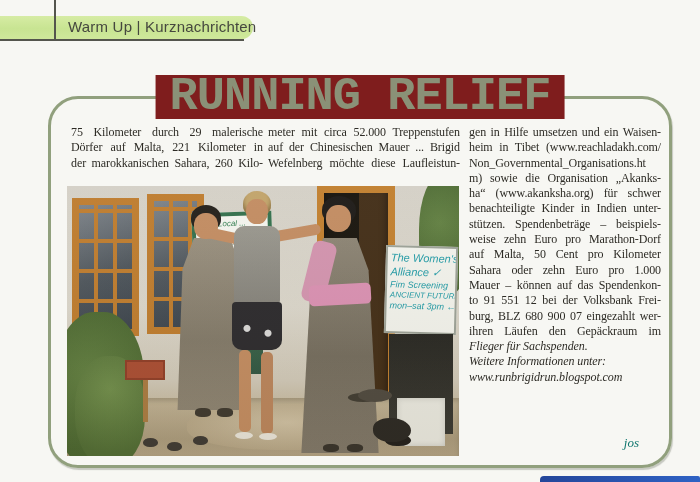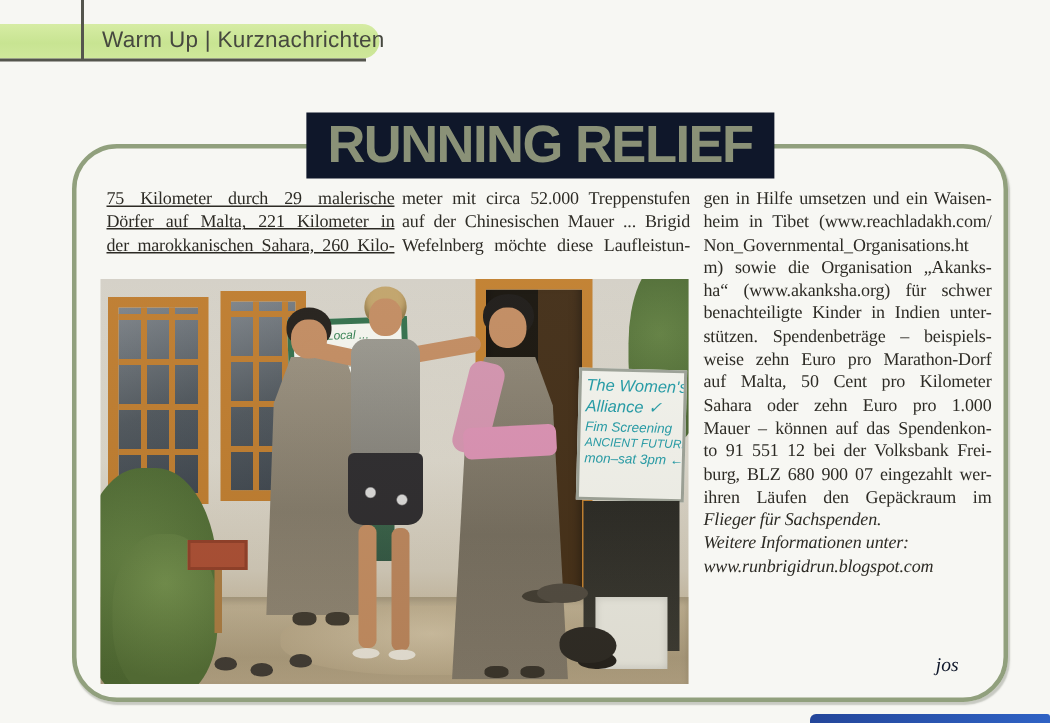--- a/index.html
+++ b/index.html
@@ -30,36 +30,36 @@
 
   
   .article-box {
     position:absolute; left:48px; top:96px; width:624px; height:372px;
     border:3px solid #91a07d; border-radius:30px;
     box-shadow:1px 2px 1px rgba(110,115,100,.35);
     background:transparent;
   }
   .article-title {
     position:absolute; top:-24px; left:50%; transform:translateX(-50%);
-    background:#0f172a; padding:0 14px; white-space:nowrap;
-    font-family:Liberation Sans, sans-serif; font-weight:700;
-    font-size:35px; line-height:44px; letter-spacing:-1px; color:#8a9177;
+    background:#7f1d1d; padding:0 14px; white-space:nowrap;
+    font-family:Liberation Mono, monospace; font-weight:700;
+    font-size:47px; line-height:44px; letter-spacing:-1px; color:#8a9177;
   }
 
   
   .col { position:absolute; top:26px; width:192px;
     font-size:12px; line-height:15.3px; color:#2d2b25; letter-spacing:-0.1px; }
   .col .line { text-align:justify; text-align-last:justify; white-space:nowrap; }
   .col .plain-block .line, .plain .line { text-align:left; text-align-last:left;font-style:italic; }
-  .col1 { left:20px;text-decoration:underline; }
+  .col1 { left:20px; }
   .col2 { left:217px; }
   .col3 { left:418px; }
   .author {
     position:absolute; right:30px; top:336px;
-    font-style:italic; font-size:13px; color:#0f172a;
+    font-style:italic; font-size:13px; color:#0f766e;
   }
 
   
   .photo {
     position:absolute; left:16px; top:87px; width:392px; height:270px;
     overflow:hidden; background:linear-gradient(180deg,#d3cfc5,#dad6cb 45%,#cfc8b8 72%,#c6bba4 80%);
   }
   .photo > div { position:absolute; }
   .ph-ground { left:0; top:212px; width:100%; height:58px;
     background:linear-gradient(180deg,#c0b295,#a99a7c 70%,#b1a183);

